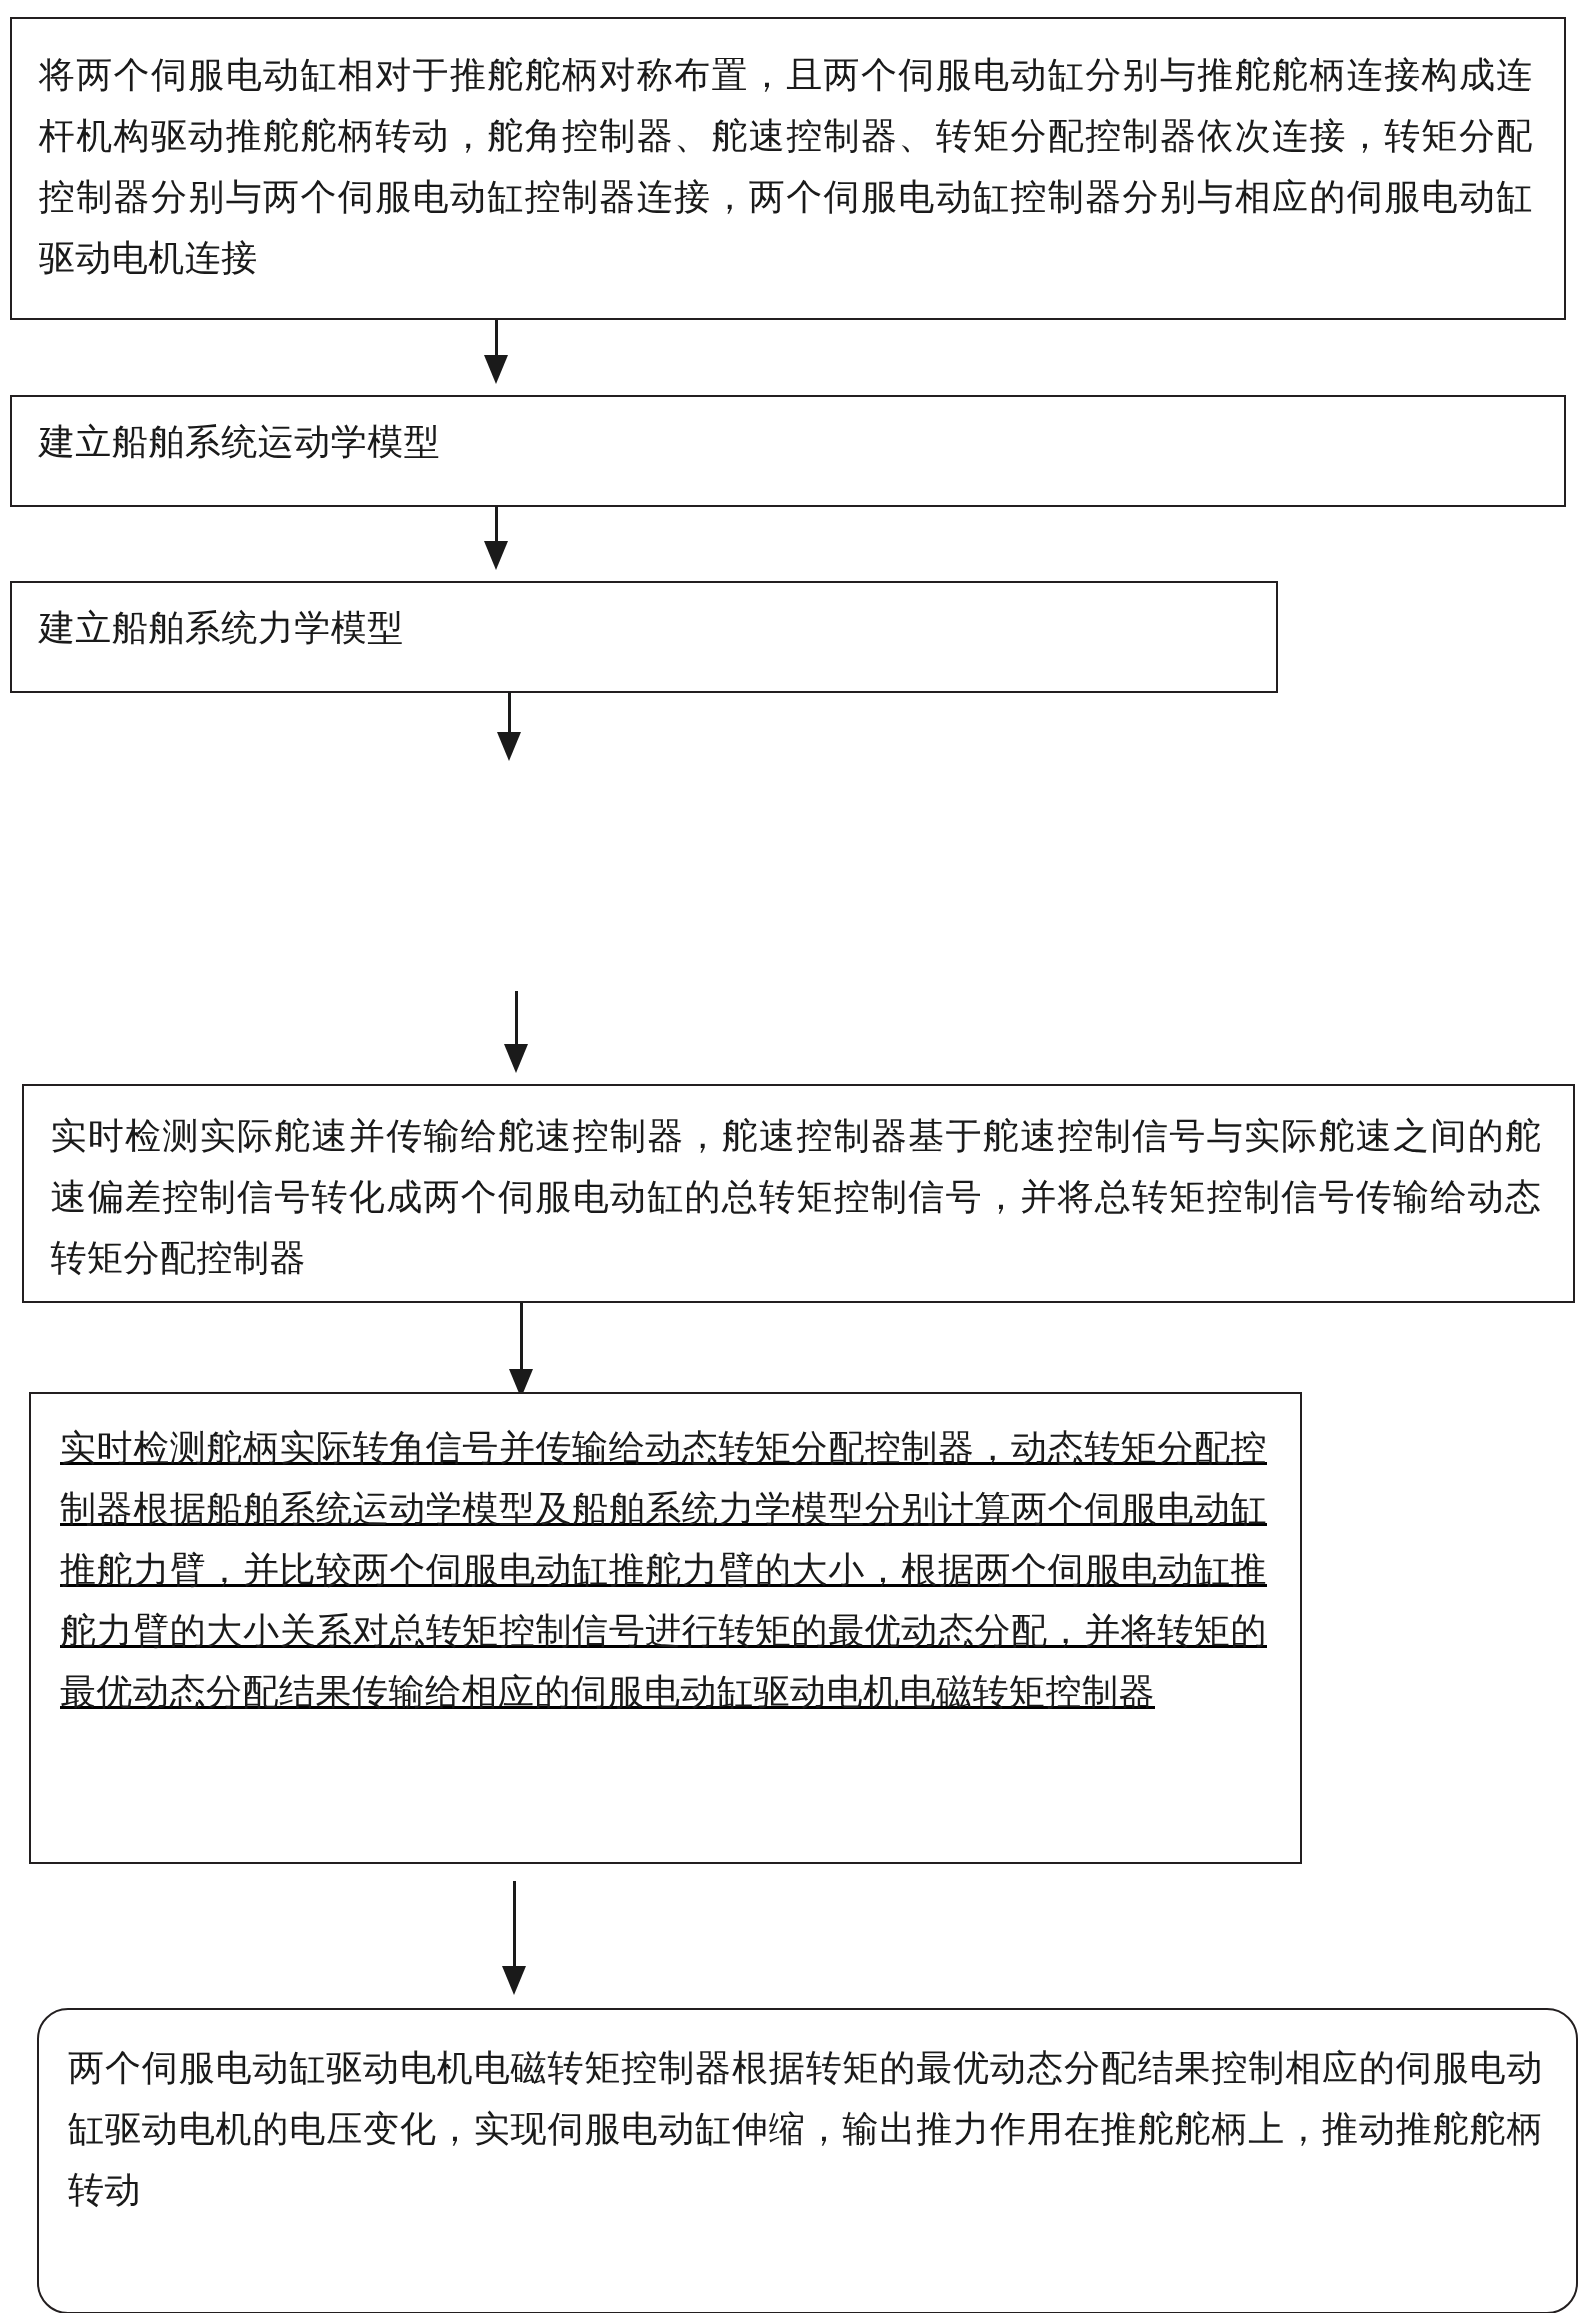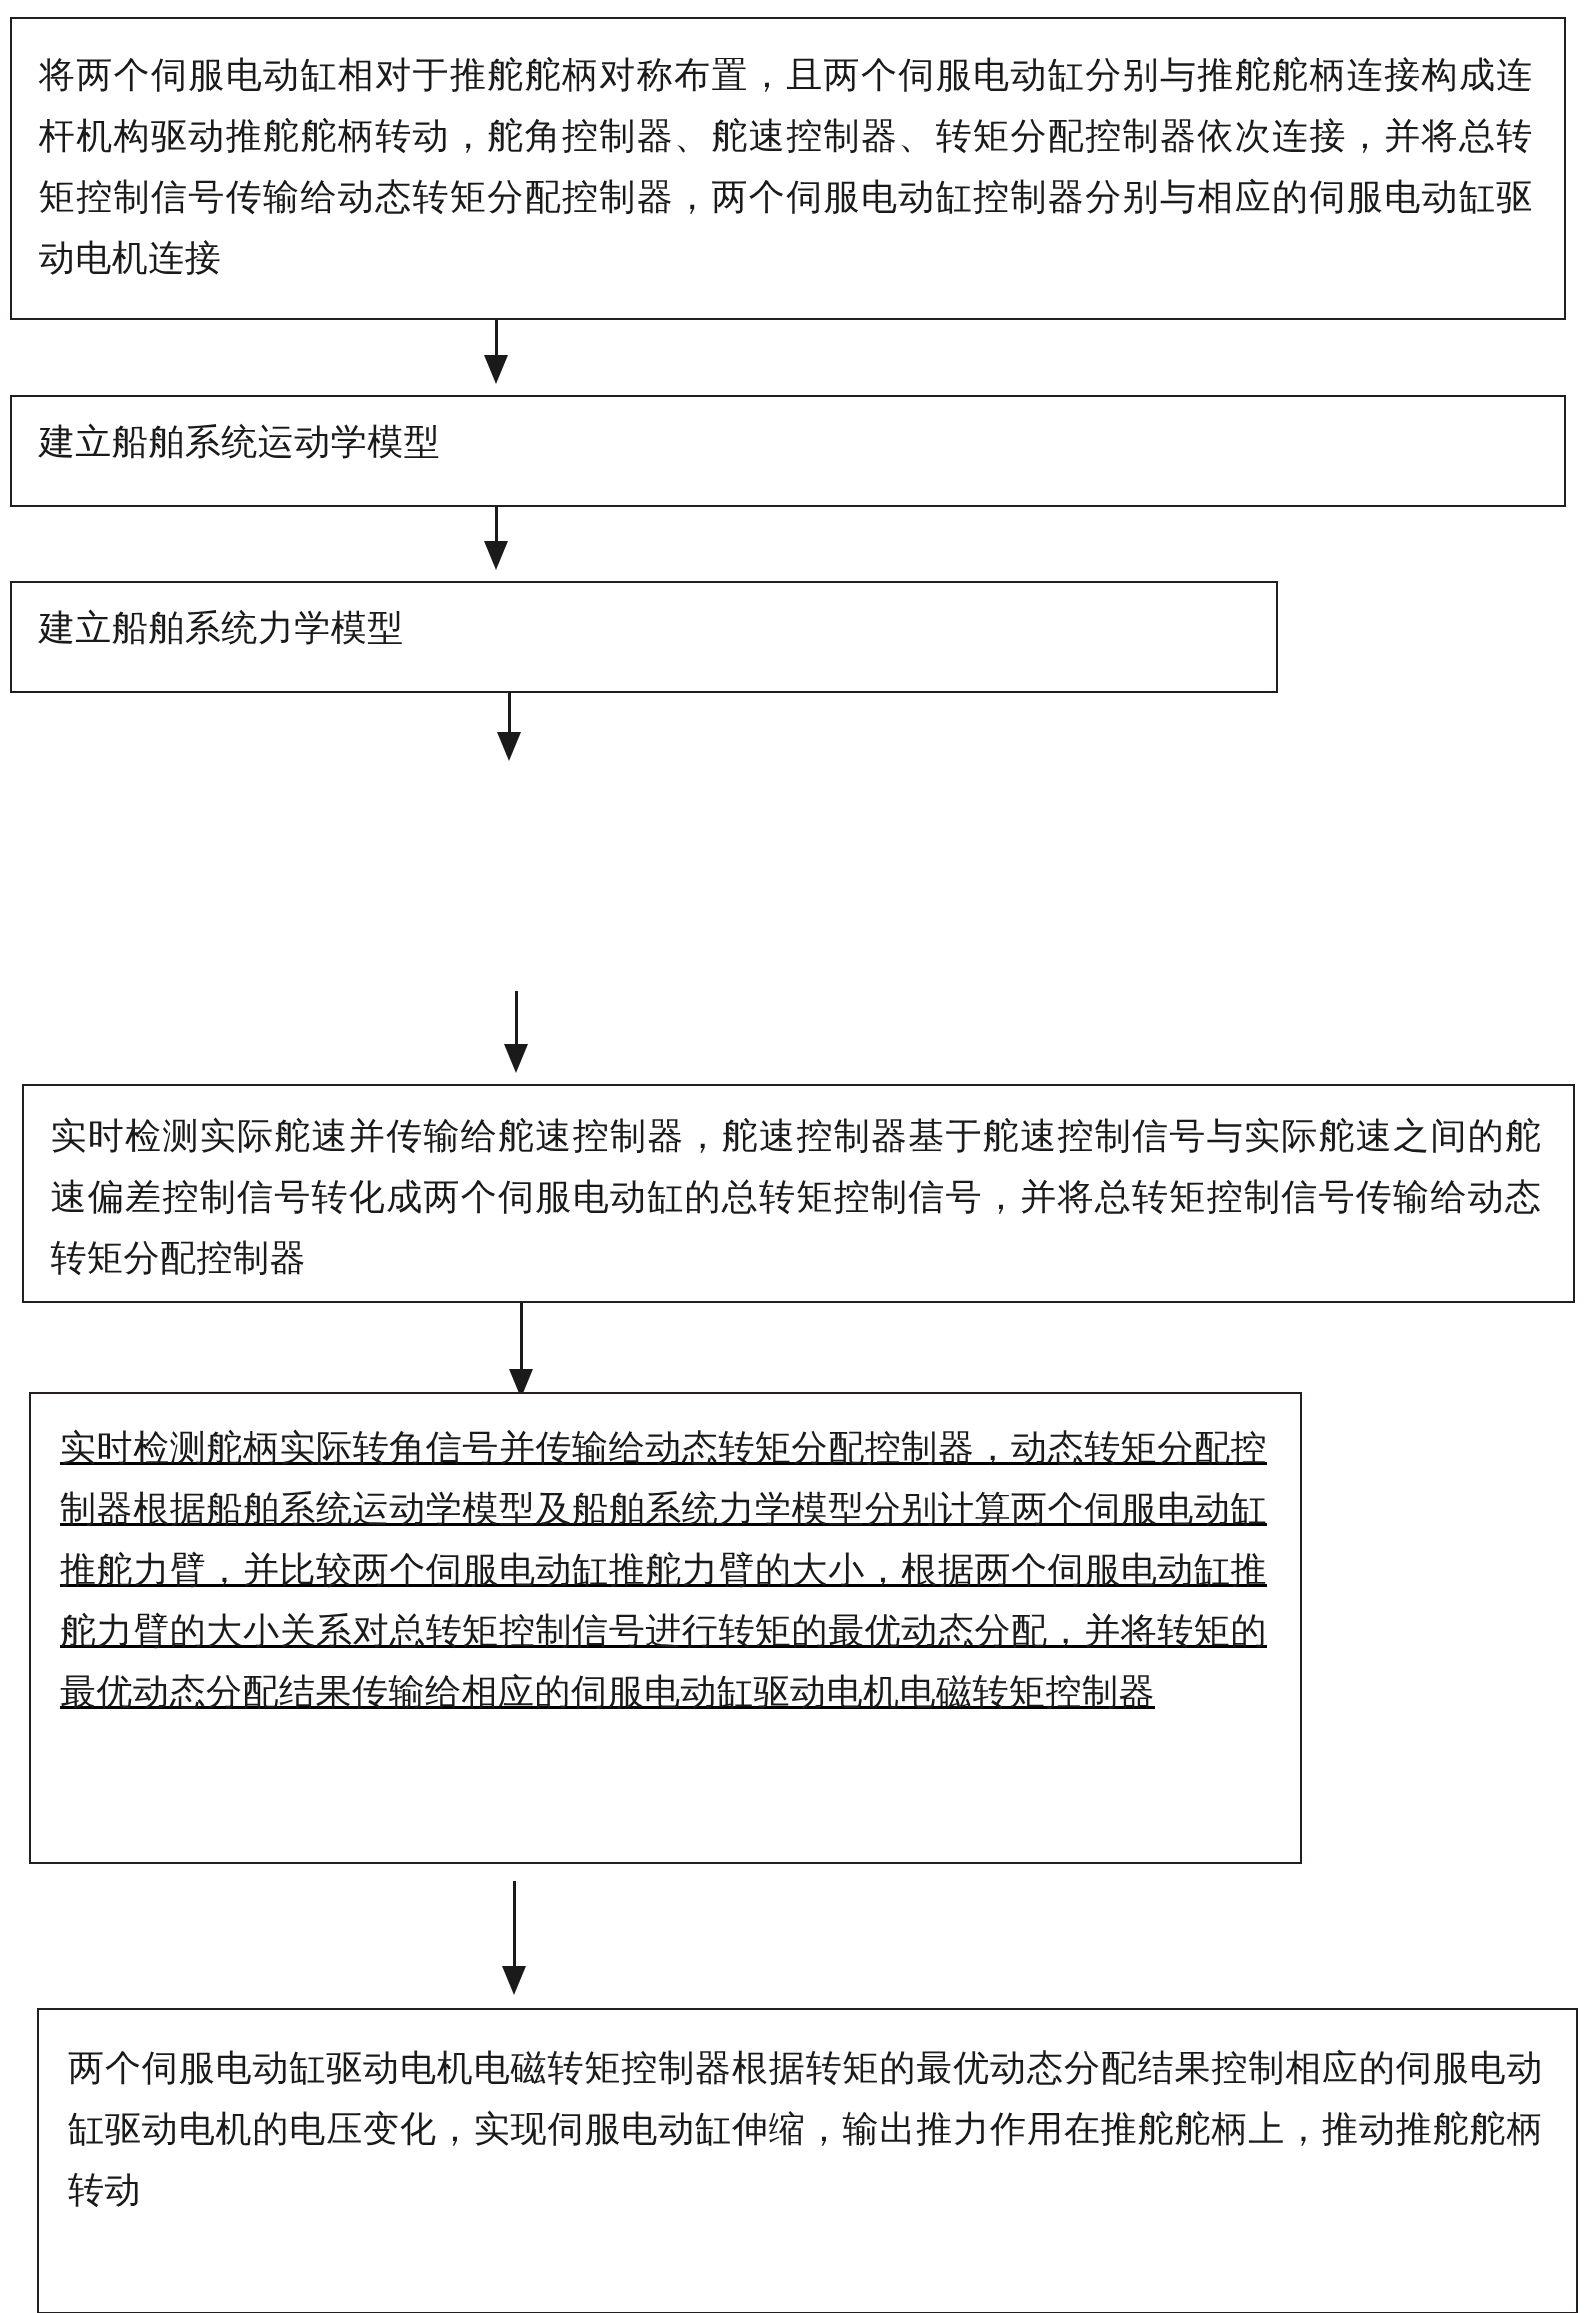--- a/index.html
+++ b/index.html
@@ -57,21 +57,21 @@
     border-right: 12.7px solid transparent;
     border-top: 29px solid #1a1a1a;
   }
 </style>
 </head>
 <body>
 
 <div class="page">
 
   <div class="node" style="left: 9.8px; top: 17.3px; width: 1556px; height: 303px; padding: 25px 31px 9.8px 27px;">
-    <div class="node-text">将两个伺服电动缸相对于推舵舵柄对称布置，且两个伺服电动缸分别与推舵舵柄连接构成连杆机构驱动推舵舵柄转动，舵角控制器、舵速控制器、转矩分配控制器依次连接，并将总转矩控制信号传输给动态转矩分配控制器，两个伺服电动缸控制器分别与相应的伺服电动缸驱动电机连接</div>
+    <div class="node-text">将两个伺服电动缸相对于推舵舵柄对称布置，且两个伺服电动缸分别与推舵舵柄连接构成连杆机构驱动推舵舵柄转动，舵角控制器、舵速控制器、转矩分配控制器依次连接，转矩分配控制器分别与两个伺服电动缸控制器连接，两个伺服电动缸控制器分别与相应的伺服电动缸驱动电机连接</div>
   </div>
 
   <div class="connector" style="left: 495px; top: 320px; width: 2.9px; height: 74px;">
     <div class="shaft" style="height: 40px;"></div>
     <div class="head" style="top: 35px;"></div>
   </div>
 
   <div class="node" style="left: 9.8px; top: 395px; width: 1556px; height: 112px; padding: 13.6px 31px 9.8px 27px;">
     <div class="node-text">建立船舶系统运动学模型</div>
   </div>
@@ -107,18 +107,18 @@
 
   <div class="node" style="left: 29px; top: 1392px; width: 1273px; height: 472px; padding: 22.6px 33px 9.8px 29px; text-decoration: underline;">
     <div class="node-text">实时检测舵柄实际转角信号并传输给动态转矩分配控制器，动态转矩分配控制器根据船舶系统运动学模型及船舶系统力学模型分别计算两个伺服电动缸推舵力臂，并比较两个伺服电动缸推舵力臂的大小，根据两个伺服电动缸推舵力臂的大小关系对总转矩控制信号进行转矩的最优动态分配，并将转矩的最优动态分配结果传输给相应的伺服电动缸驱动电机电磁转矩控制器</div>
   </div>
 
   <div class="connector" style="left: 513px; top: 1881px; width: 2.9px; height: 126px;">
     <div class="shaft" style="height: 90px;"></div>
     <div class="head" style="top: 85px;"></div>
   </div>
 
-  <div class="node" style="left: 37px; top: 2008px; width: 1541px; height: 306px; padding: 27px 33px 9.8px 29px;">
+  <div class="node" style="left: 37px; top: 2008px; width: 1541px; height: 306px; padding: 27px 33px 9.8px 29px; border-radius: 31px;">
     <div class="node-text">两个伺服电动缸驱动电机电磁转矩控制器根据转矩的最优动态分配结果控制相应的伺服电动缸驱动电机的电压变化，实现伺服电动缸伸缩，输出推力作用在推舵舵柄上，推动推舵舵柄转动</div>
   </div>
 
 </div>
 
 
 </body></html>

